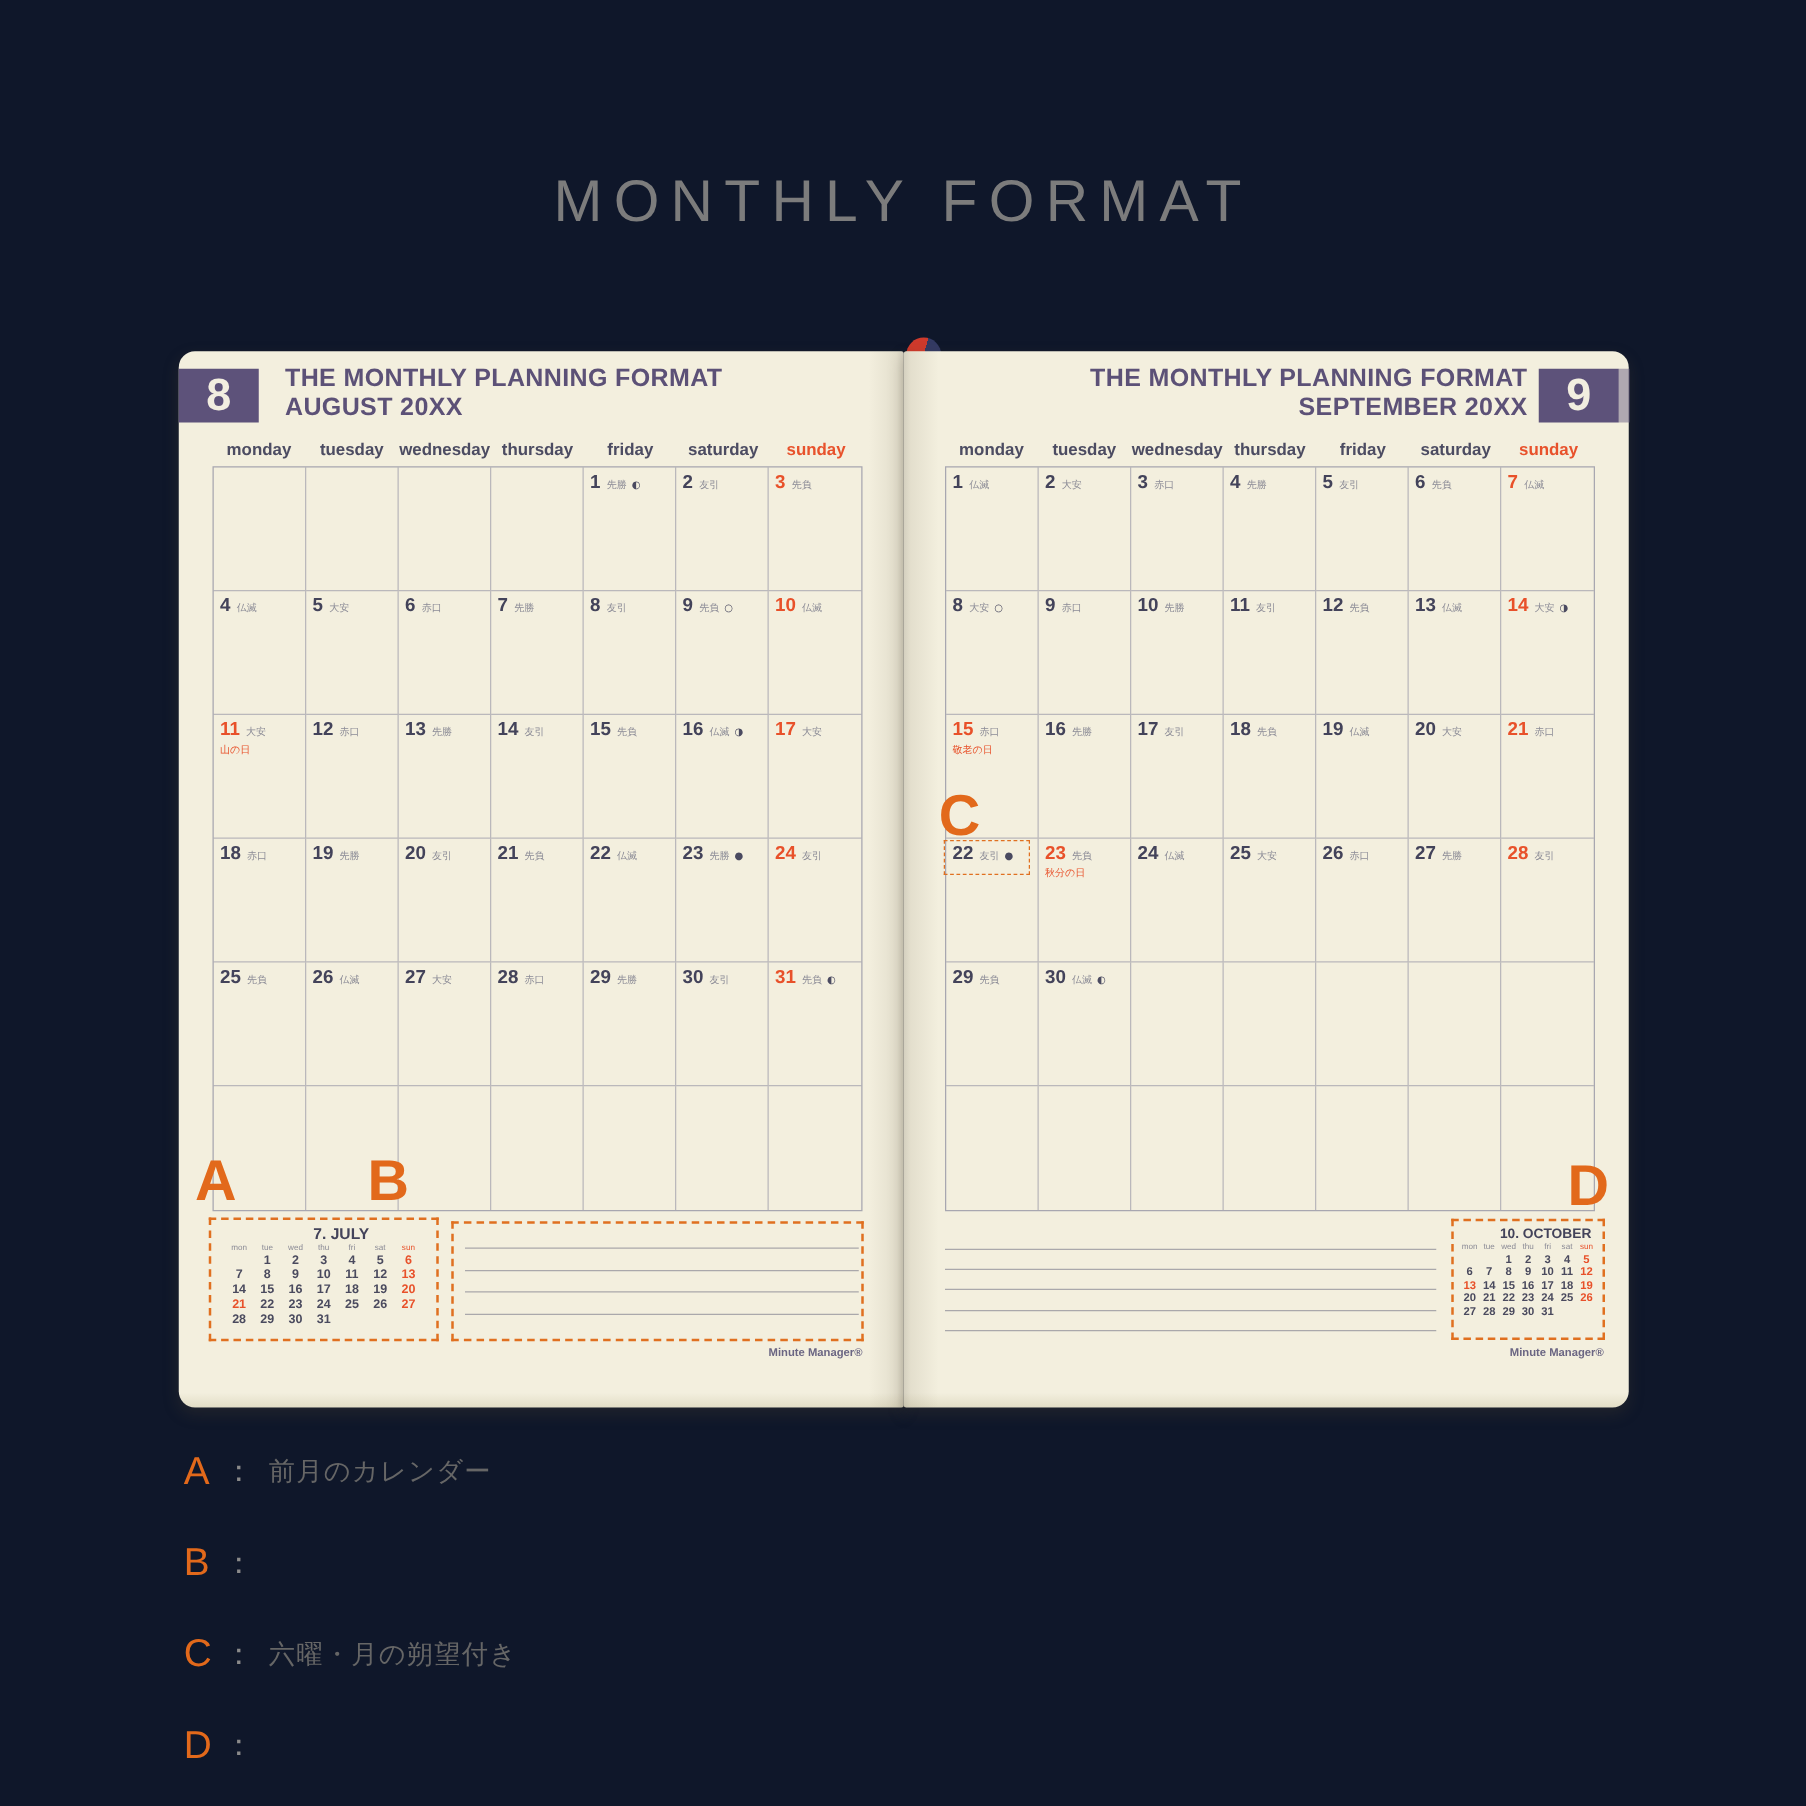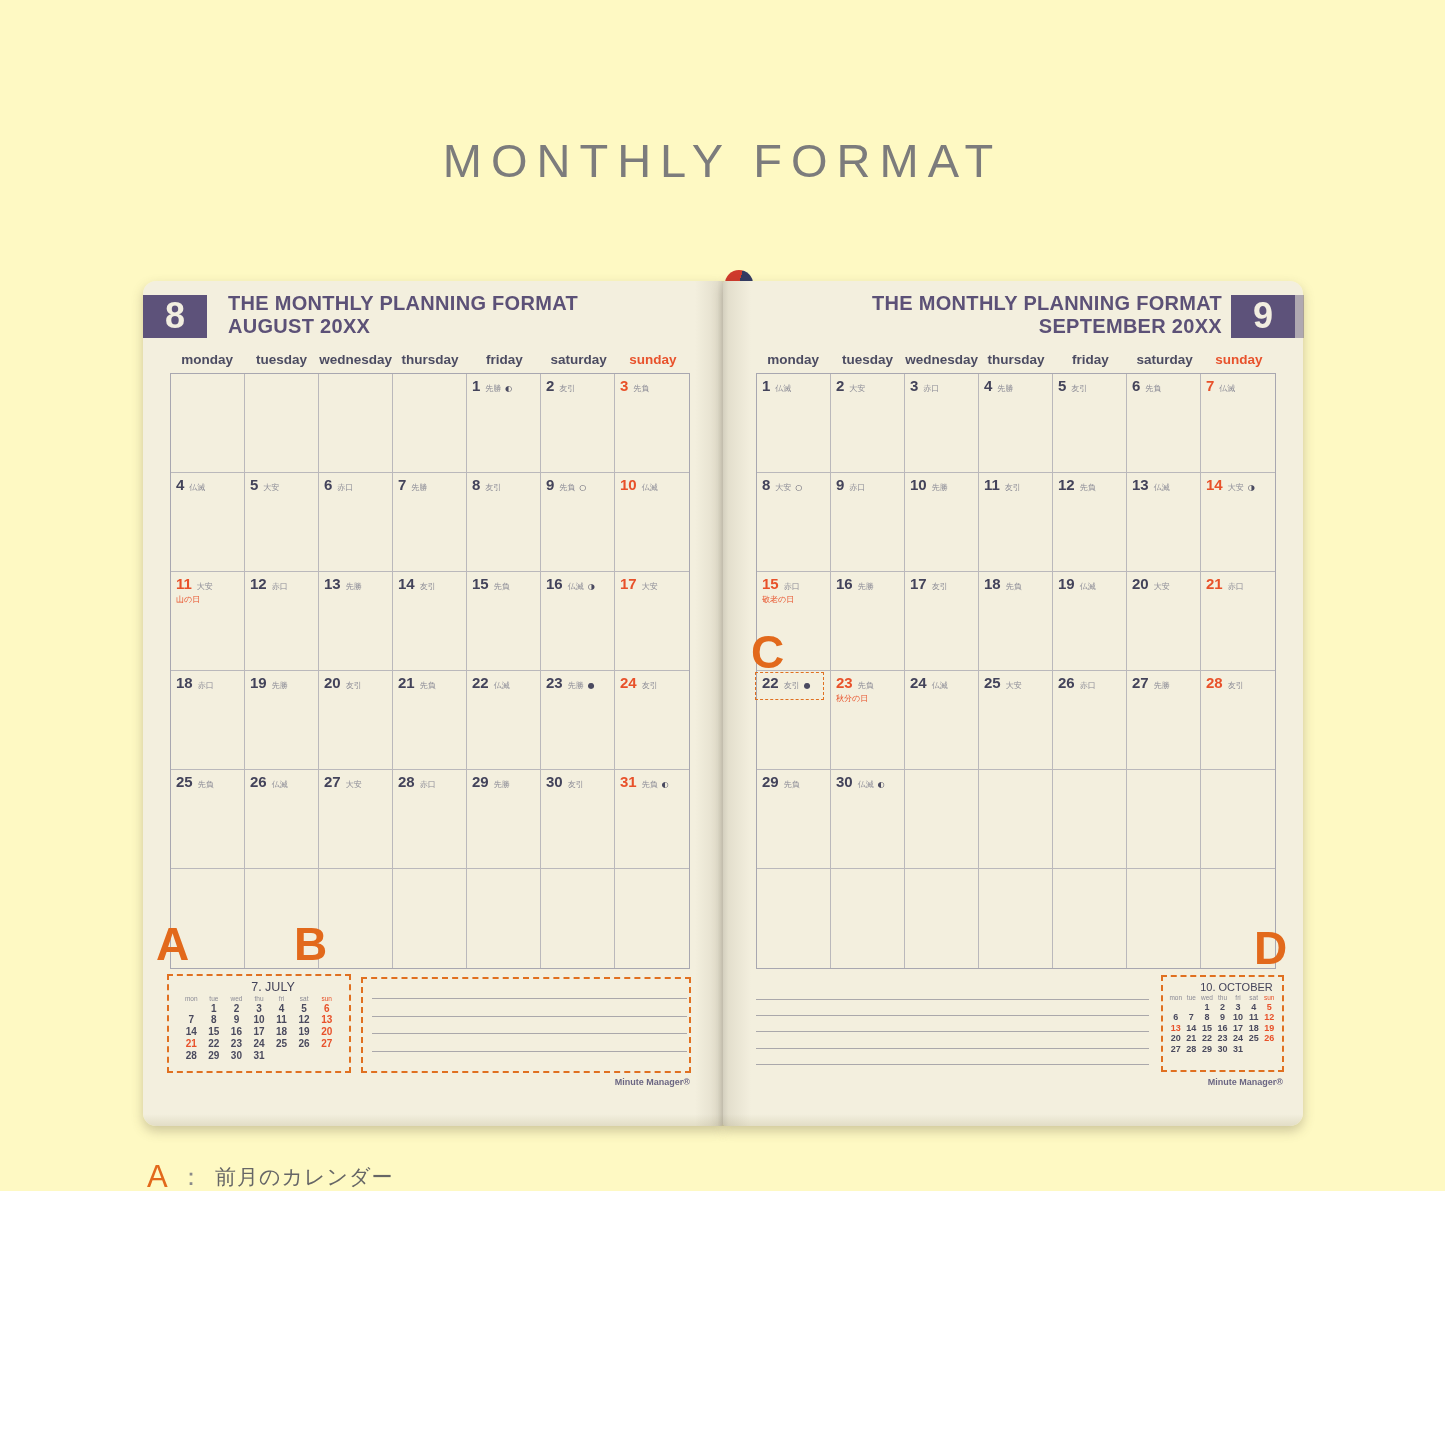--- a/index.html
+++ b/index.html
@@ -1,18 +1,18 @@
 <!DOCTYPE html>
 <html><head>
 <meta charset="utf-8">
 <style>
   * { margin:0; padding:0; box-sizing:border-box; }
   html,body { width:1445px; height:1445px; background:#ffffff;
     font-family:"Liberation Sans","DejaVu Sans",sans-serif; }
-  .canvas { position:relative; width:1445px; height:1191px; overflow:hidden; background:#fef9c3; }
+  .canvas { position:relative; width:1445px; height:1445px; overflow:hidden; background:#0f172a; }
 
   .main-title { position:absolute; left:0; right:0; top:133px; text-align:center;
     font-size:47px; font-weight:300; letter-spacing:9px; color:#7c7c7c; }
 
   .spread { position:absolute; left:143px; top:281px; width:1160px; height:845px; }
   .bookmark { position:absolute; left:582px; top:-11px; width:28px; height:16px;
     border-radius:14px 14px 0 0; z-index:0;
     background:linear-gradient(105deg,#cf3a2c 0 55%,#333a63 55% 100%); }
   .page { position:absolute; top:0; width:580px; height:845px; z-index:1;
     background:linear-gradient(#f3efde,#f3efde 98.6%,#e2ddc6);
@@ -65,21 +65,21 @@
 
   .annot { position:absolute; font-size:46px; font-weight:bold; color:#e2691b; z-index:3; }
   .annot-a { left:13px;  top:636px; }
   .annot-b { left:151px; top:636px; }
   .annot-c { left:28px;  top:344px; }
   .annot-d { left:531px; top:640px; }
 
   .mini-cal { position:absolute; border:2px dashed #e07020; text-align:center; z-index:2; }
   .page.left  .mini-cal { left:24px;  top:693px; width:184px; height:99px; padding-top:4px; }
   .page.right .mini-cal { left:438px; top:694px; width:123px; height:97px; padding-top:4px; }
-  .mini-title { font-weight:normal; color:#43435a;padding-left:28px; }
+  .mini-title { font-weight:bold; color:#43435a;padding-left:28px; }
   .page.left  .mini-title { font-size:12.5px; }
   .page.right .mini-title { font-size:11px; }
   .mini-grid { display:grid; grid-template-columns:repeat(7,1fr); line-height:1.18; }
   .page.left  .mini-grid { margin:1px 11px 0 11px; font-size:10px; }
   .page.right .mini-grid { margin:1px 5px 0 5px;  font-size:9px; }
   .mh { font-size:6.5px; color:#8b8b96; }
   .mh.red { color:#e8512a; }
   .mv { color:#4a4a5e; font-weight:bold; }
   .mv.red { color:#e8512a; }
 
@@ -675,19 +675,20 @@
       <span class="legend-sep">：</span>
       <span class="legend-text">前月のカレンダー</span>
     </div>
     <div class="legend-row">
       <span class="legend-key">B</span>
       <span class="legend-sep">：</span>
     </div>
     <div class="legend-row">
       <span class="legend-key">C</span>
       <span class="legend-sep">：</span>
+      <span class="legend-text">六曜・月の朔望付き</span>
     </div>
     <div class="legend-row">
       <span class="legend-key">D</span>
       <span class="legend-sep">：</span>
     </div>
   </div>
 </div>
 
 </body></html>

